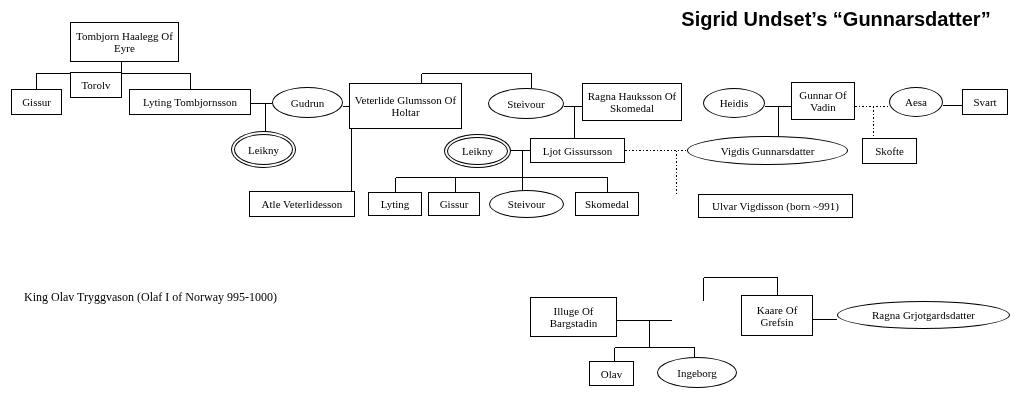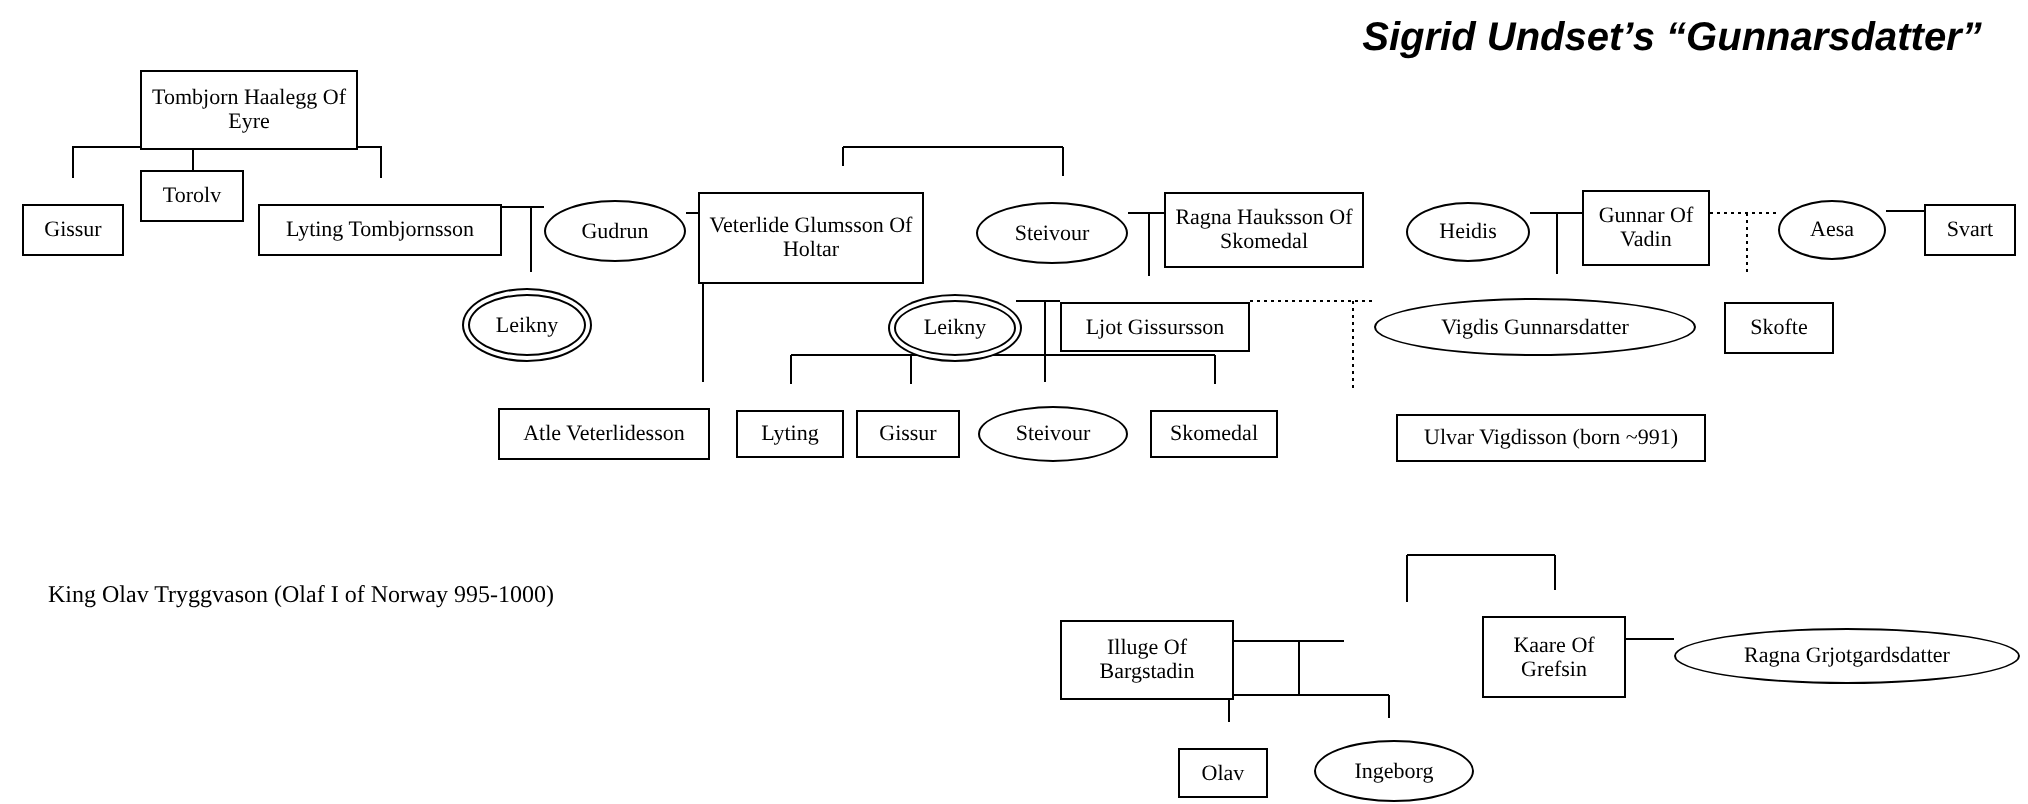--- a/index.html
+++ b/index.html
@@ -27,42 +27,40 @@
     box-sizing: border-box;
     border: 1px solid #000;
     background: #fff;
     display: flex;
     align-items: center;
     justify-content: center;
     text-align: center;
     font-size: 11px;
     line-height: 12px;
     padding: 1px 2px;
-    margin-top: 13px;
   }
   .ellipse {
     border-radius: 50%;
     padding: 1px 4px;
   }
   .double {
     box-shadow: 0 0 0 2px #ffffff, 0 0 0 3px #000000;
   }
   .chart-title {
     position: absolute;
     left: 668px;
     top: 7px;
     width: 336px;
     text-align: center;
     font-family: "Liberation Sans", "DejaVu Sans", sans-serif;
     font-weight: bold;
     font-size: 20px;
     line-height: 24px;
     letter-spacing: 0px;
     white-space: nowrap;
-    font-style: italic;
   }
   .annotation {
     position: absolute;
     left: 24px;
     top: 290px;
     font-size: 12px;
     white-space: nowrap;
   }
 </style>
 </head>

